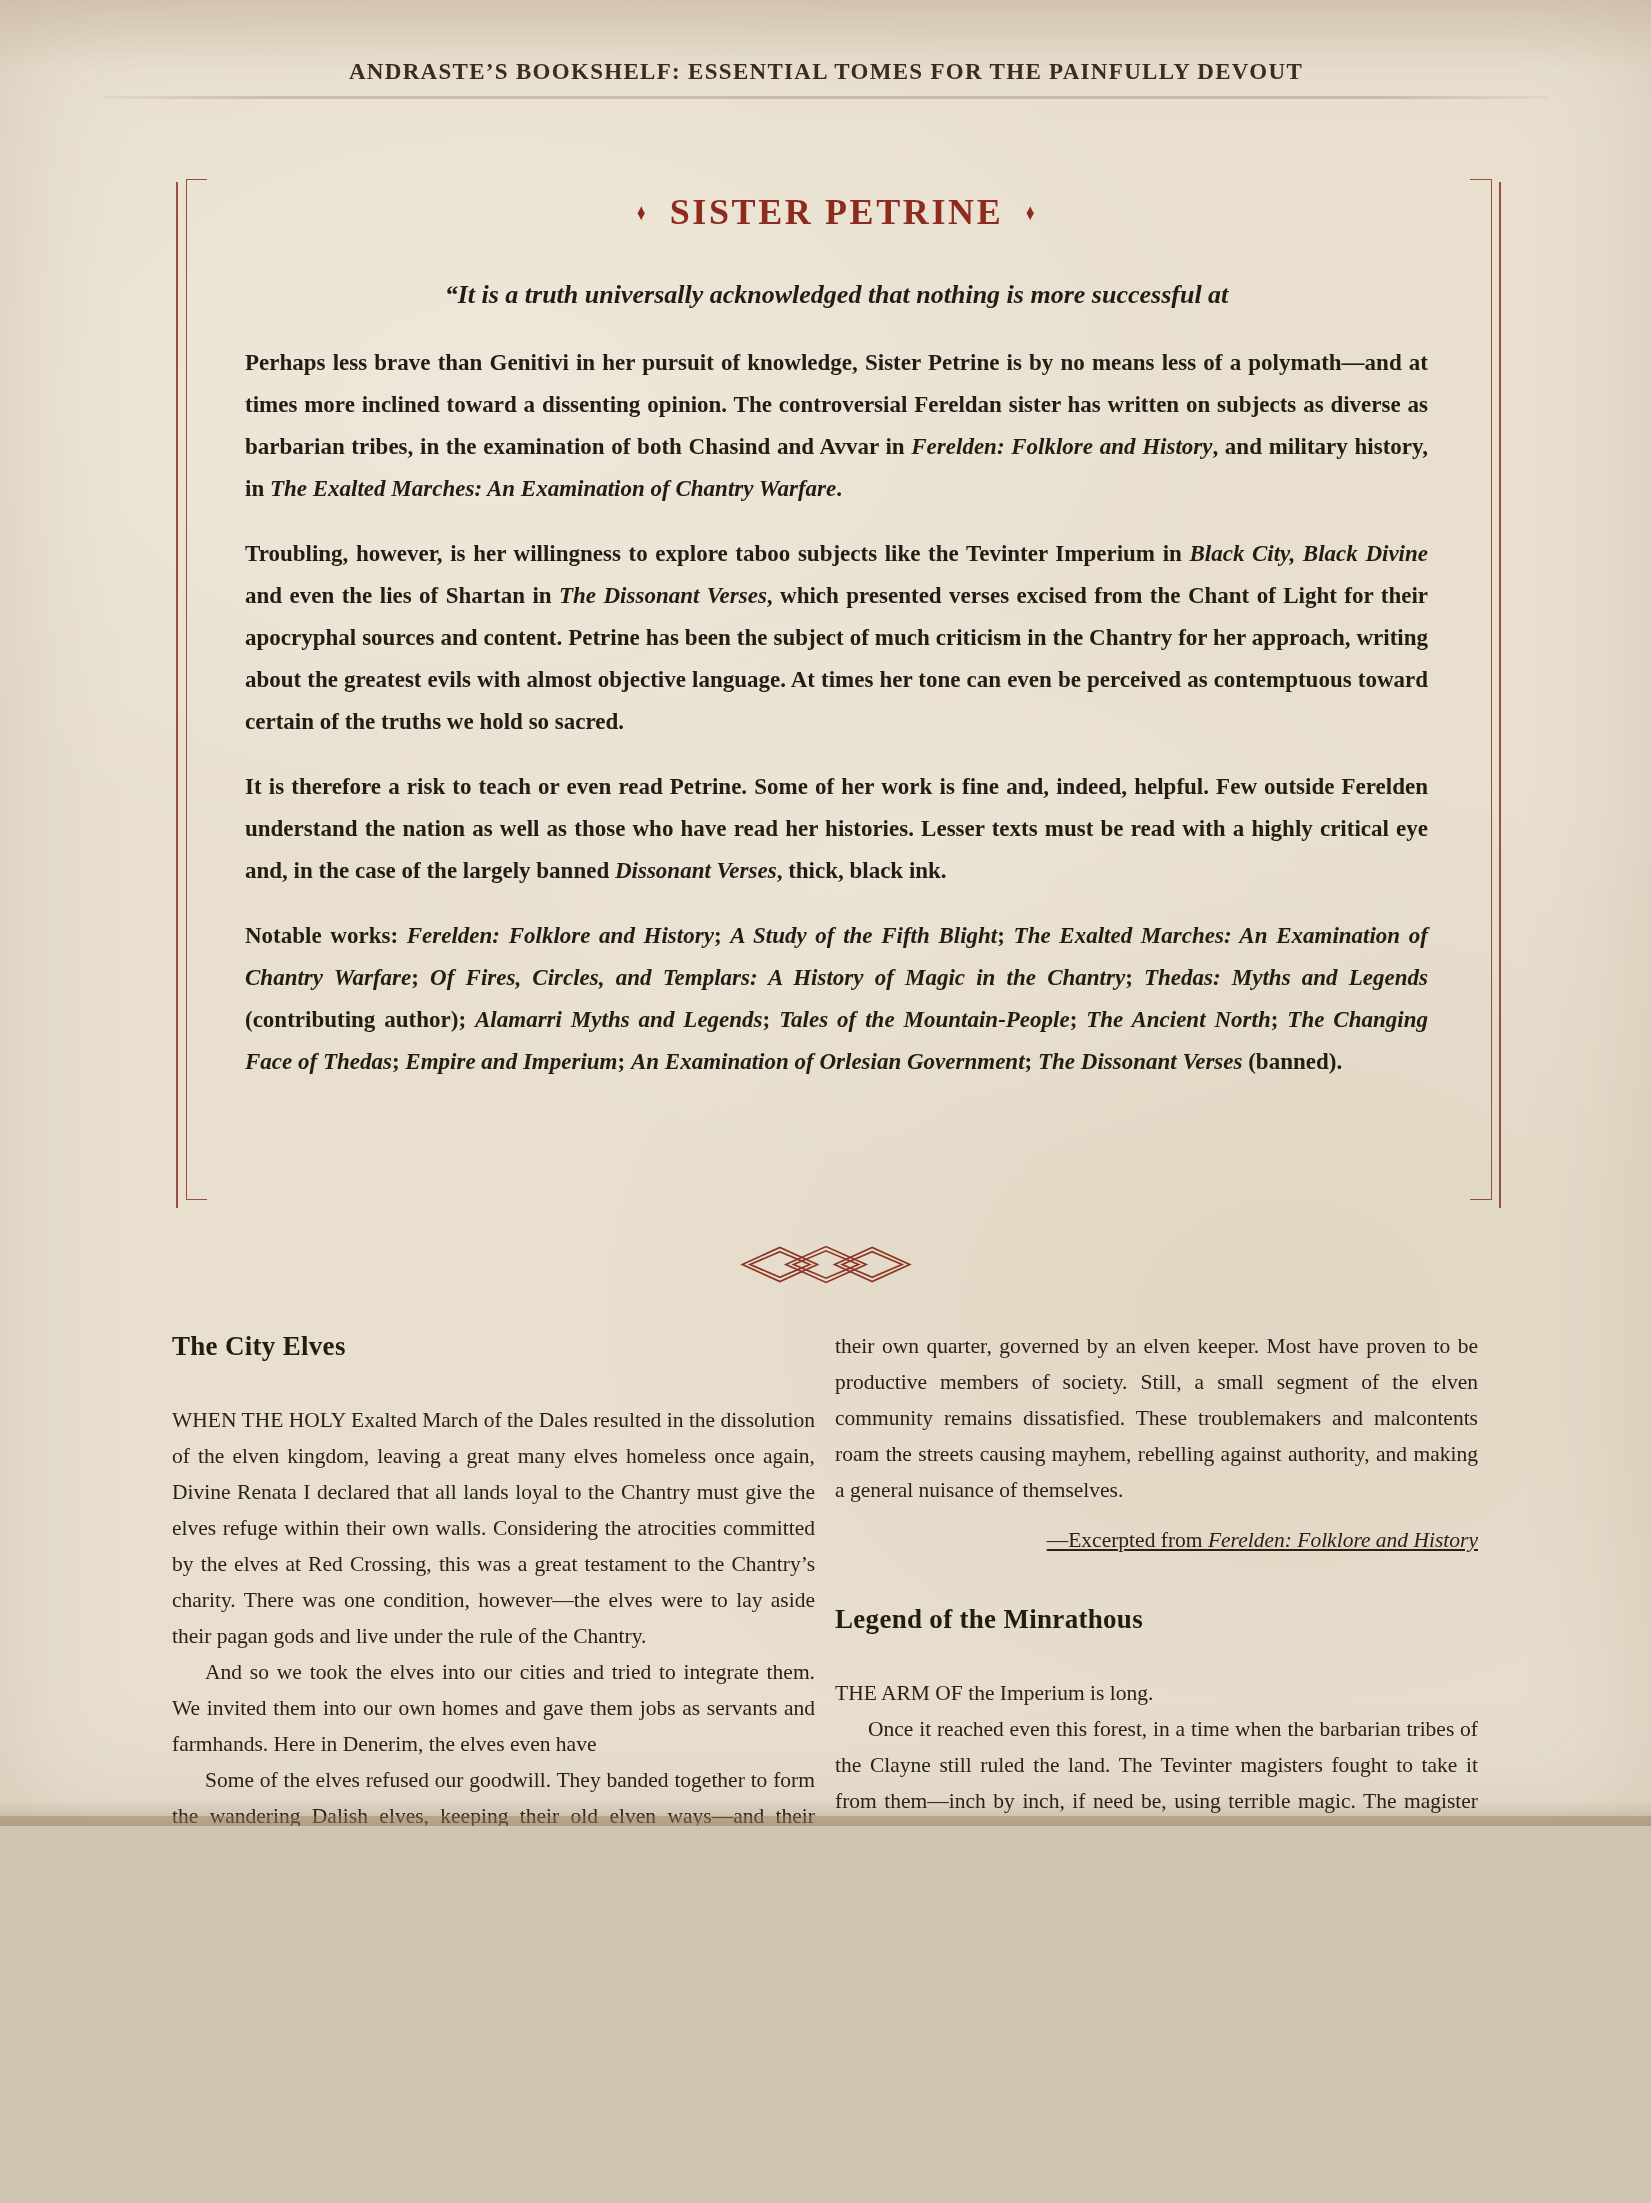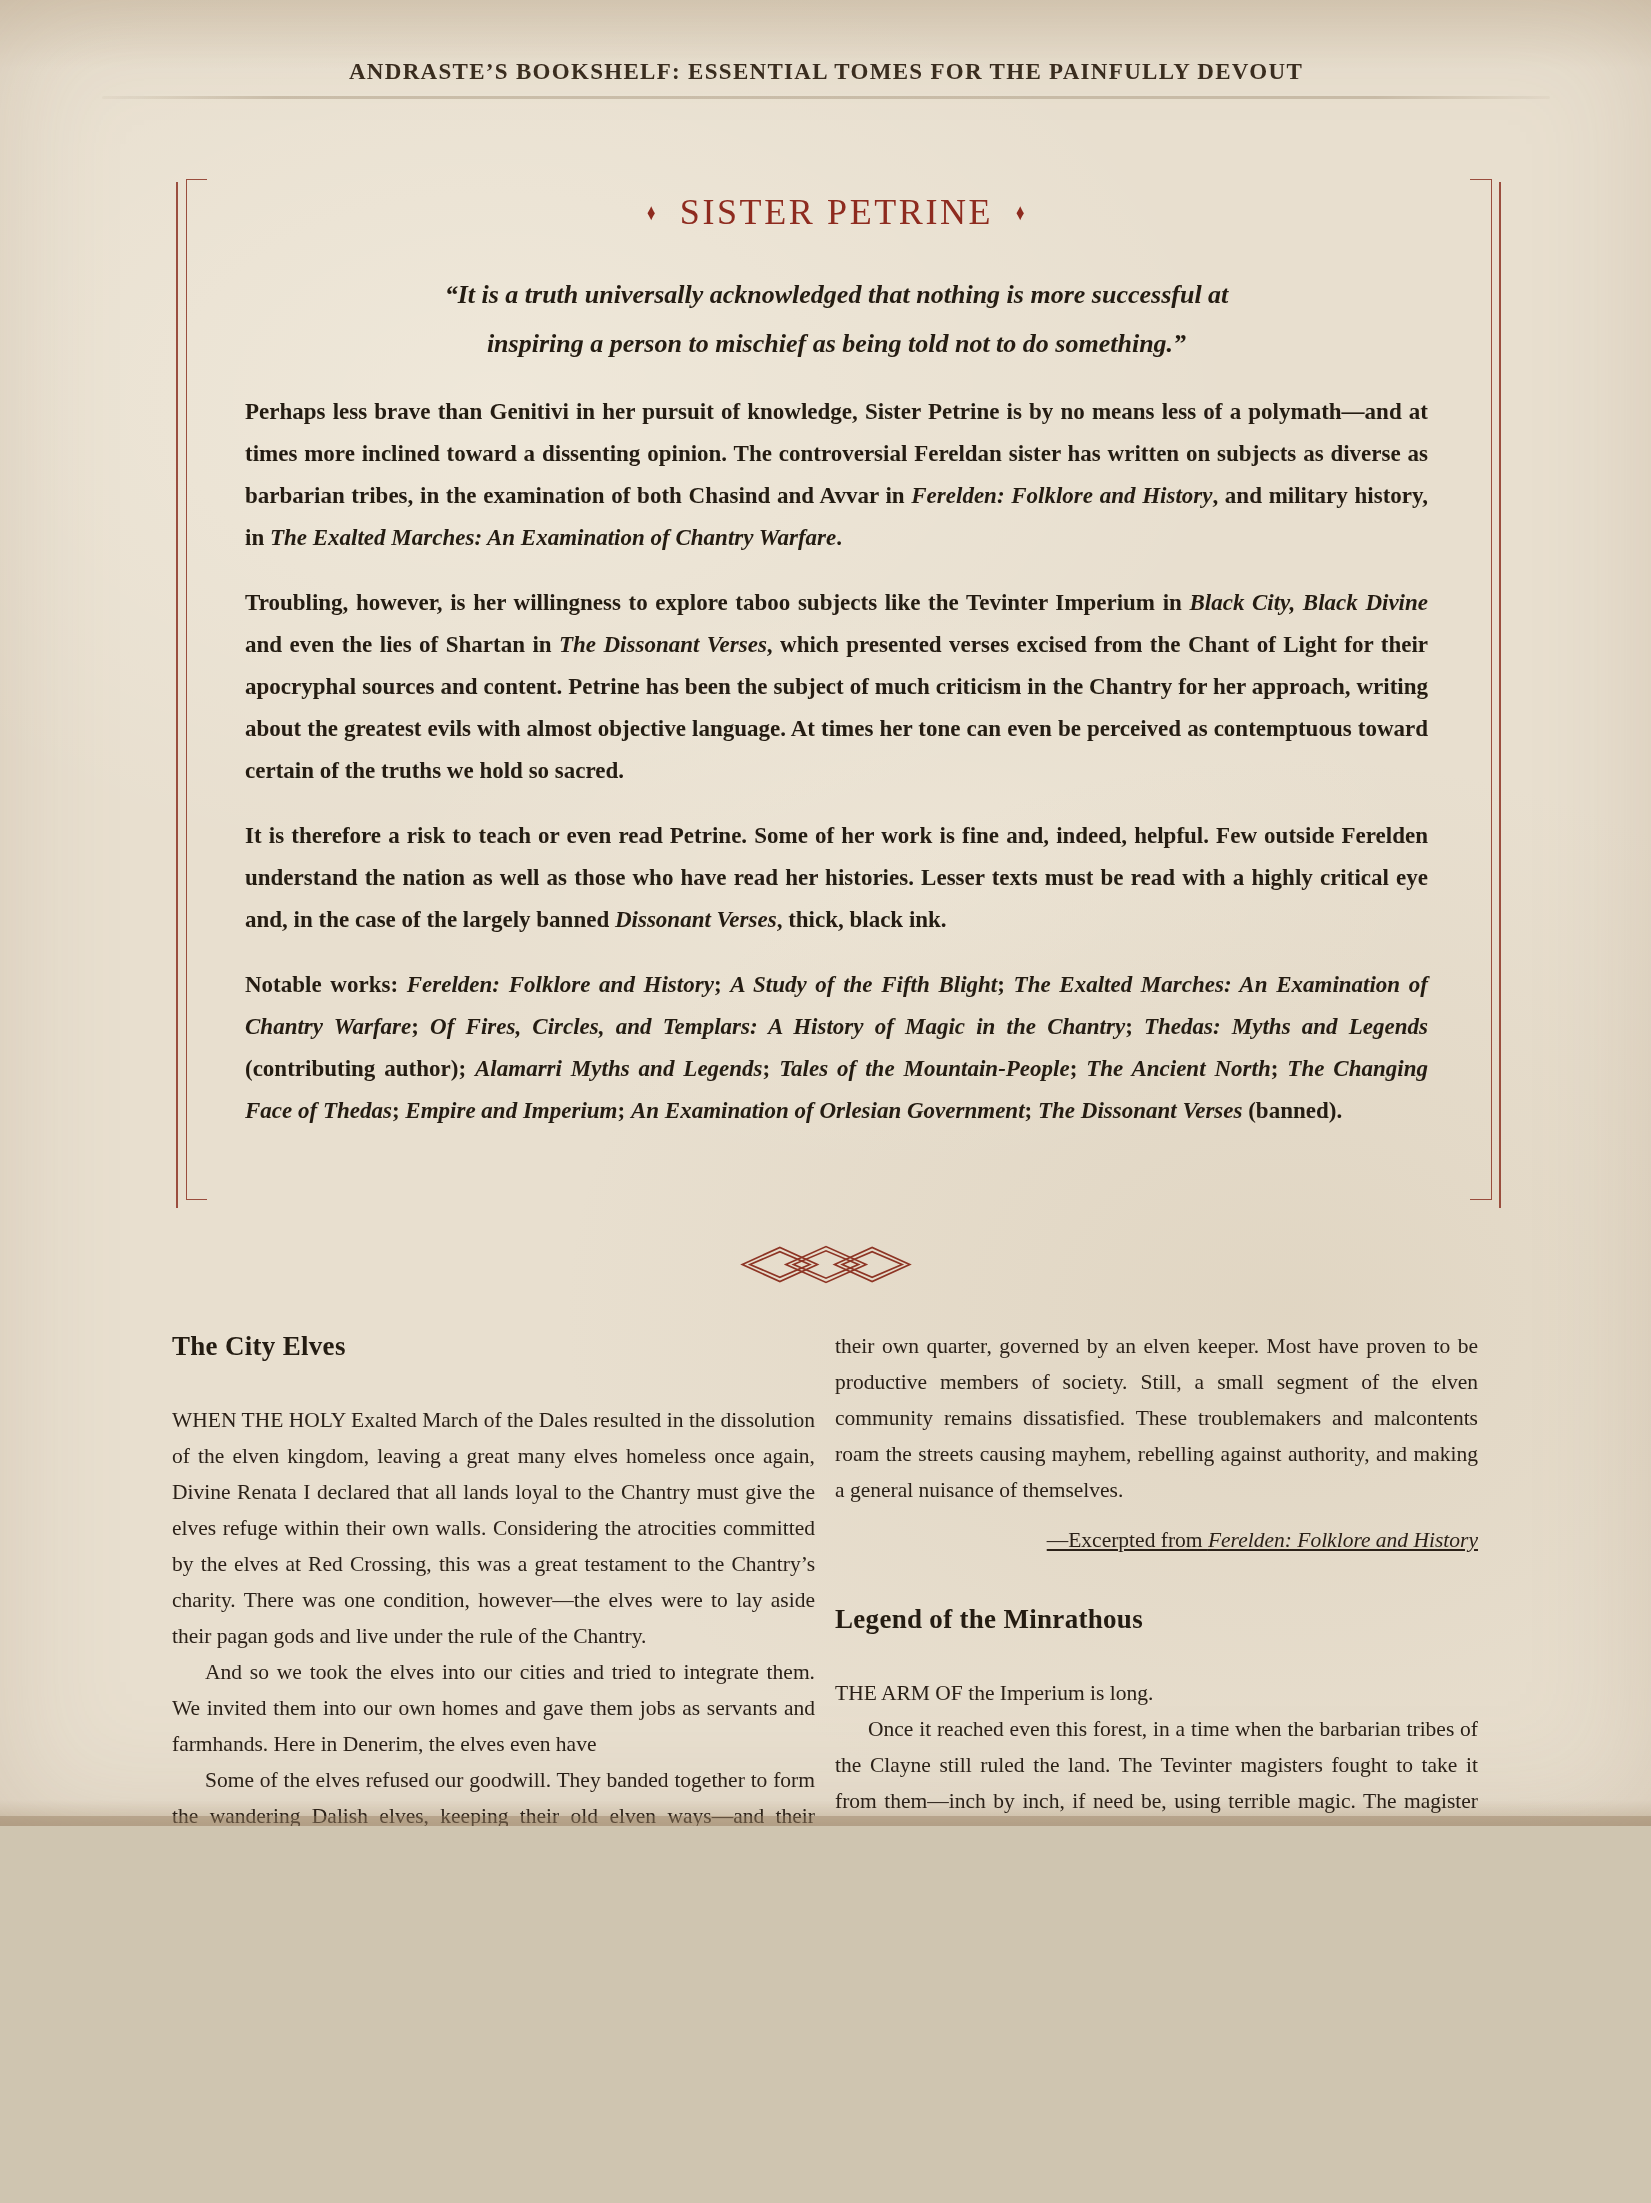--- a/index.html
+++ b/index.html
@@ -50,21 +50,21 @@
   .edge-l-outer{left:0;top:2.6px;bottom:-3.4px;width:1.7px;background:#8d3424;}
   .edge-l-inner{left:9.5px;top:0;bottom:5.2px;width:20.6px;
     border:1.7px solid #8d3424;border-right:none;background:none;}
   .edge-r-outer{right:0;top:2.6px;bottom:-3.4px;width:1.7px;background:#8d3424;}
   .edge-r-inner{right:9.5px;top:0;bottom:5.2px;width:20.6px;
     border:1.7px solid #8d3424;border-left:none;background:none;}
 
   .box-title{
     margin:0;text-align:center;
     color:#8e2b1f;
-    font-size:36px;font-weight:400;letter-spacing:2.6px;
+    font-size:36px;font-weight:700;letter-spacing:2.6px;
     line-height:1.1;
   }
   .orn{
     display:inline-block;transform:scaleX(.72);
     font-size:23px;vertical-align:4.3px;margin:0 20.6px;
     font-style:normal;
   }
   .quote{
     margin:38px auto 0;
     text-align:center;
@@ -122,21 +122,21 @@
   <div class="head-rule"></div>
 
   <section class="petrine-box">
     <span class="edge edge-l-outer"></span>
     <span class="edge edge-l-inner"></span>
     <span class="edge edge-r-outer"></span>
     <span class="edge edge-r-inner"></span>
 
     <h1 class="box-title"><span class="orn">♦</span><span>SISTER PETRINE</span><span class="orn">♦</span></h1>
 
-    <p class="quote"><span>“It is a truth universally acknowledged that nothing is more successful at</span><br><span>inspiring a person to mischief as being told not to do something.”</span></p>
+    <p class="quote"><span>“It is a truth universally acknowledged that nothing is more successful at</span><br></p>
 
     <p class="box-p"><span>Perhaps less brave than Genitivi in her pursuit of knowledge, Sister Petrine is by no means less of a polymath—and at times more inclined toward a dissenting opinion. The controversial Fereldan sister has written on subjects as diverse as barbarian tribes, in the examination of both Chasind and Avvar in </span><em>Ferelden: Folklore and History</em><span>, and military history, in </span><em>The Exalted Marches: An Examination of Chantry Warfare</em><span>.</span></p>
     <p class="box-p"><span>Troubling, however, is her willingness to explore taboo subjects like the Tevinter Imperium in </span><em>Black City, Black Divine</em><span> and even the lies of Shartan in </span><em>The Dissonant Verses</em><span>, which presented verses excised from the Chant of Light for their apocryphal sources and content. Petrine has been the subject of much criticism in the Chantry for her approach, writing about the greatest evils with almost objective language. At times her tone can even be perceived as contemptuous toward certain of the truths we hold so sacred.</span></p>
     <p class="box-p"><span>It is therefore a risk to teach or even read Petrine. Some of her work is fine and, indeed, helpful. Few outside Ferelden understand the nation as well as those who have read her histories. Lesser texts must be read with a highly critical eye and, in the case of the largely banned </span><em>Dissonant Verses</em><span>, thick, black ink.</span></p>
     <p class="box-p"><span>Notable works: </span><em>Ferelden: Folklore and History</em><span>; </span><em>A Study of the Fifth Blight</em><span>; </span><em>The Exalted Marches: An Examination of Chantry Warfare</em><span>; </span><em>Of Fires, Circles, and Templars: A History of Magic in the Chantry</em><span>; </span><em>Thedas: Myths and Legends</em><span> (contributing author); </span><em>Alamarri Myths and Legends</em><span>; </span><em>Tales of the Mountain-People</em><span>; </span><em>The Ancient North</em><span>; </span><em>The Changing Face of Thedas</em><span>; </span><em>Empire and Imperium</em><span>; </span><em>An Examination of Orlesian Government</em><span>; </span><em>The Dissonant Verses</em><span> (banned).</span></p>
   </section>
 
   <div class="divider">
     <svg width="182" height="41" viewBox="0 0 212 48" fill="none">
       <g stroke="#8d3424" stroke-width="2" fill="none">

